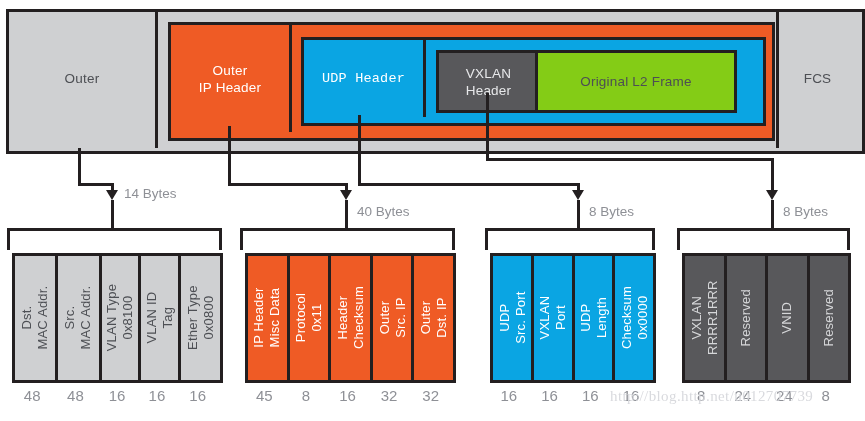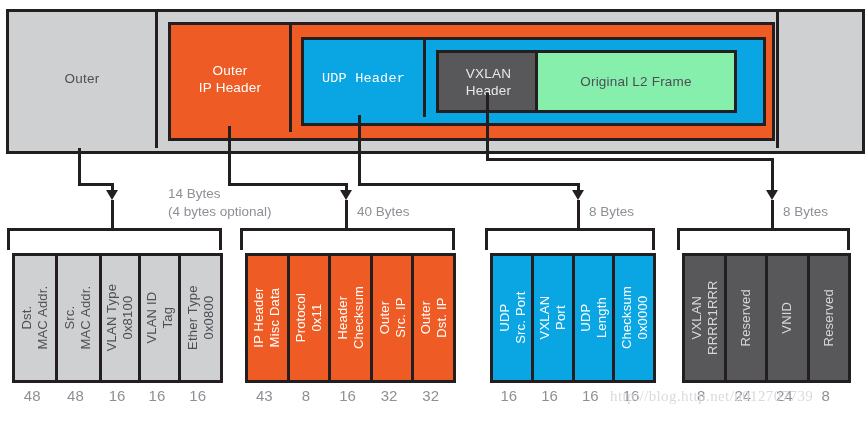--- a/index.html
+++ b/index.html
@@ -30,21 +30,21 @@
   .blk-orange{
     position:absolute;background:#ef5b25;border:3px solid #231f20;
   }
   .blk-blue{
     position:absolute;background:#0aa5e3;border:3px solid #231f20;
   }
   .blk-gray{
     position:absolute;background:#58585b;border:3px solid #231f20;
   }
   .blk-white{
-    position:absolute;background:#86efac;border:3px solid #231f20;
+    position:absolute;background:#84cc16;border:3px solid #231f20;
   }
 
   
   .lead{position:absolute;background:#231f20;}
   .lead-v{width:3px;}
   .lead-h{height:3px;}
   .arrow-down{
     position:absolute;width:0;height:0;
     border-left:6px solid transparent;border-right:6px solid transparent;
     border-top:10px solid #231f20;
@@ -103,20 +103,25 @@
   <div class="divline" style="left:149px;"></div>
 
   <div class="divline" style="left:770px;"></div>
 
   <div class="abs" style="left:3px;top:3px;width:146px;height:133px;">
     <div class="boxlabel lbl-dark">
       <div>Outer</div>
     </div>
   </div>
 
+  <div class="abs" style="left:773px;top:3px;width:77px;height:133px;">
+    <div class="boxlabel lbl-dark">
+      <div>FCS</div>
+    </div>
+  </div>
 
   <div class="blk-orange" style="left:162px;top:13px;width:601px;height:113px;">
     <div class="abs" style="left:0;top:0;width:118px;height:107px;">
       <div class="boxlabel lbl-light">
         <div>Outer</div>
         <div>IP Header</div>
       </div>
     </div>
 
     <div class="abs" style="left:118px;top:0;width:3px;height:107px;background:#231f20;"></div>
@@ -164,23 +169,22 @@
   <div class="lead lead-v" style="left:577px;top:183px;height:10px;"></div>
   <div class="arrow-down" style="left:572px;top:190px;"></div>
   <div class="lead lead-v" style="left:577px;top:200px;height:28px;"></div>
 
   <div class="lead lead-v" style="left:486px;top:93px;height:68px;"></div>
   <div class="lead lead-h" style="left:486px;top:158px;width:288px;"></div>
   <div class="lead lead-v" style="left:771px;top:158px;height:35px;"></div>
   <div class="arrow-down" style="left:766px;top:190px;"></div>
   <div class="lead lead-v" style="left:771px;top:200px;height:28px;"></div>
 
-  <div class="byteslabel" style="left:124px;top:185px;margin-left:44px;">
+  <div class="byteslabel" style="left:124px;top:185px;">
     <div>14 Bytes</div>
-    <div>(4 bytes optional)</div>
   </div>
   <div class="byteslabel" style="left:357px;top:203px;">
     <div>40 Bytes</div>
   </div>
   <div class="byteslabel" style="left:589px;top:203px;">
     <div>8 Bytes</div>
   </div>
   <div class="byteslabel" style="left:783px;top:203px;">
     <div>8 Bytes</div>
   </div>
@@ -273,21 +277,21 @@
     </div>
   </div>
   <div class="cell c-orange" style="flex:1 1 0;">
     <div class="vtext">
       <div>Outer</div>
       <div>Dst. IP</div>
     </div>
   </div>
 </div>
 <div class="bits" style="left:245px;width:205px;">
-  <div class="bit" style="flex:1 1 0;">43</div>
+  <div class="bit" style="flex:1 1 0;">45</div>
   <div class="bit" style="flex:1 1 0;">8</div>
   <div class="bit" style="flex:1 1 0;">16</div>
   <div class="bit" style="flex:1 1 0;">32</div>
   <div class="bit" style="flex:1 1 0;">32</div>
 </div>
 
 <div class="strip" id="strip-udp" style="left:490px;width:160px;">
   <div class="cell c-blue" style="flex:1 1 0;">
     <div class="vtext">
       <div>UDP</div>

